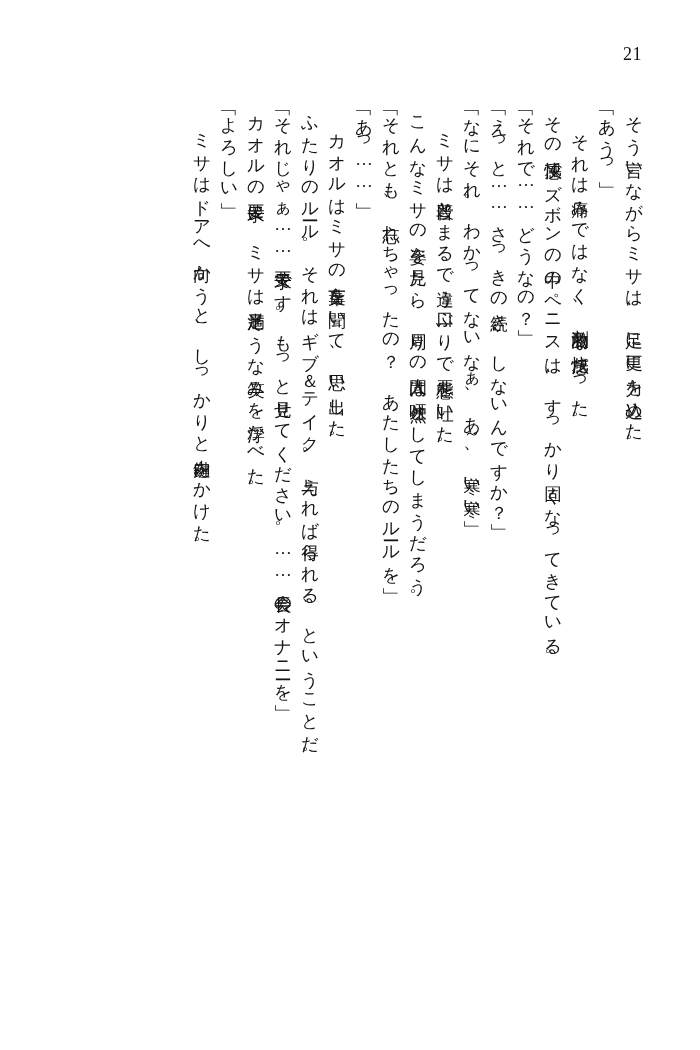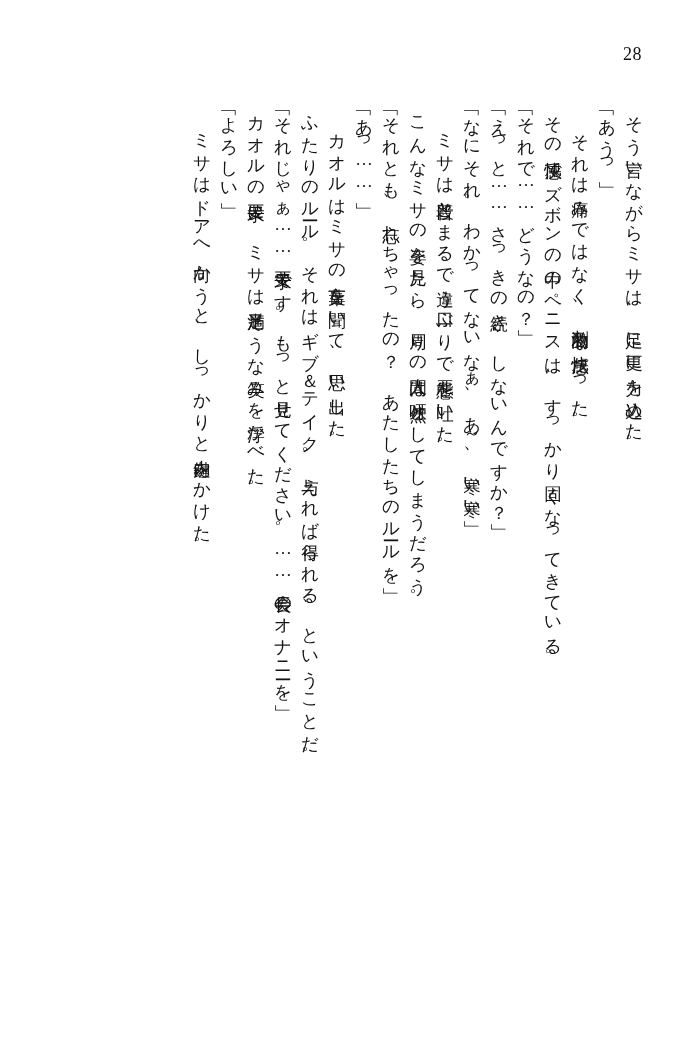--- a/index.html
+++ b/index.html
@@ -51,21 +51,21 @@
   }
   .line.indent {
     padding-top: 18px;
   }
 </style>
 </head>
 <body>
 
 <div class="page">
 
-  <div class="page-number">28</div>
+  <div class="page-number">21</div>
 
   <div class="body-text">
     <div class="line">そう言いながらミサは、足に更に力を込めた。</div>
     <div class="line">「あうっ」</div>
     <div class="line indent">それは痛みではなく、刺激的な快感だった。</div>
     <div class="line">その快感でズボンの中のペニスは、すっかり固くなってきている。</div>
     <div class="line">「それで……どうなの？」</div>
     <div class="line">「えっと……さっきの続き、しないんですか？」</div>
     <div class="line">「なにそれ。わかってないなぁ、あ～、寒い寒い」</div>
     <div class="line indent">ミサは普段とまるで違う口ぶりで悪態を吐いた。</div>

